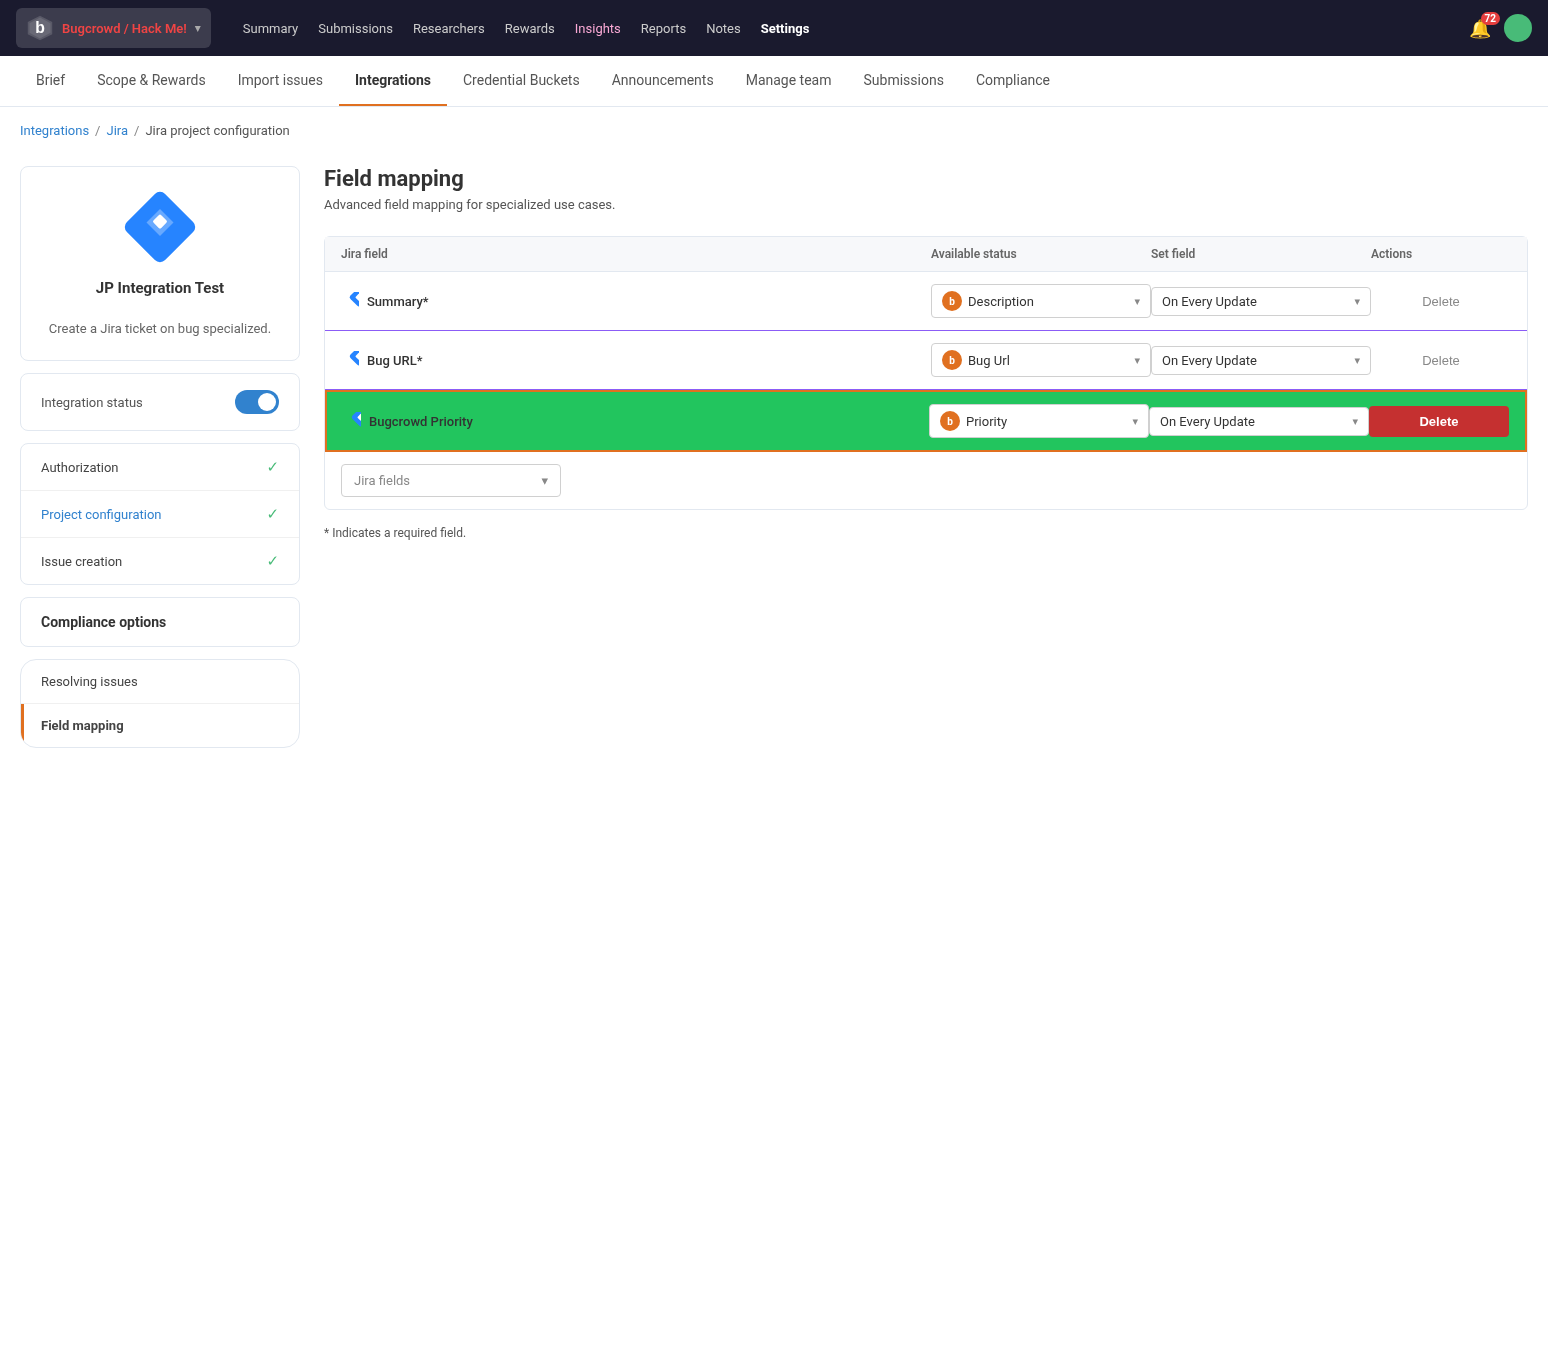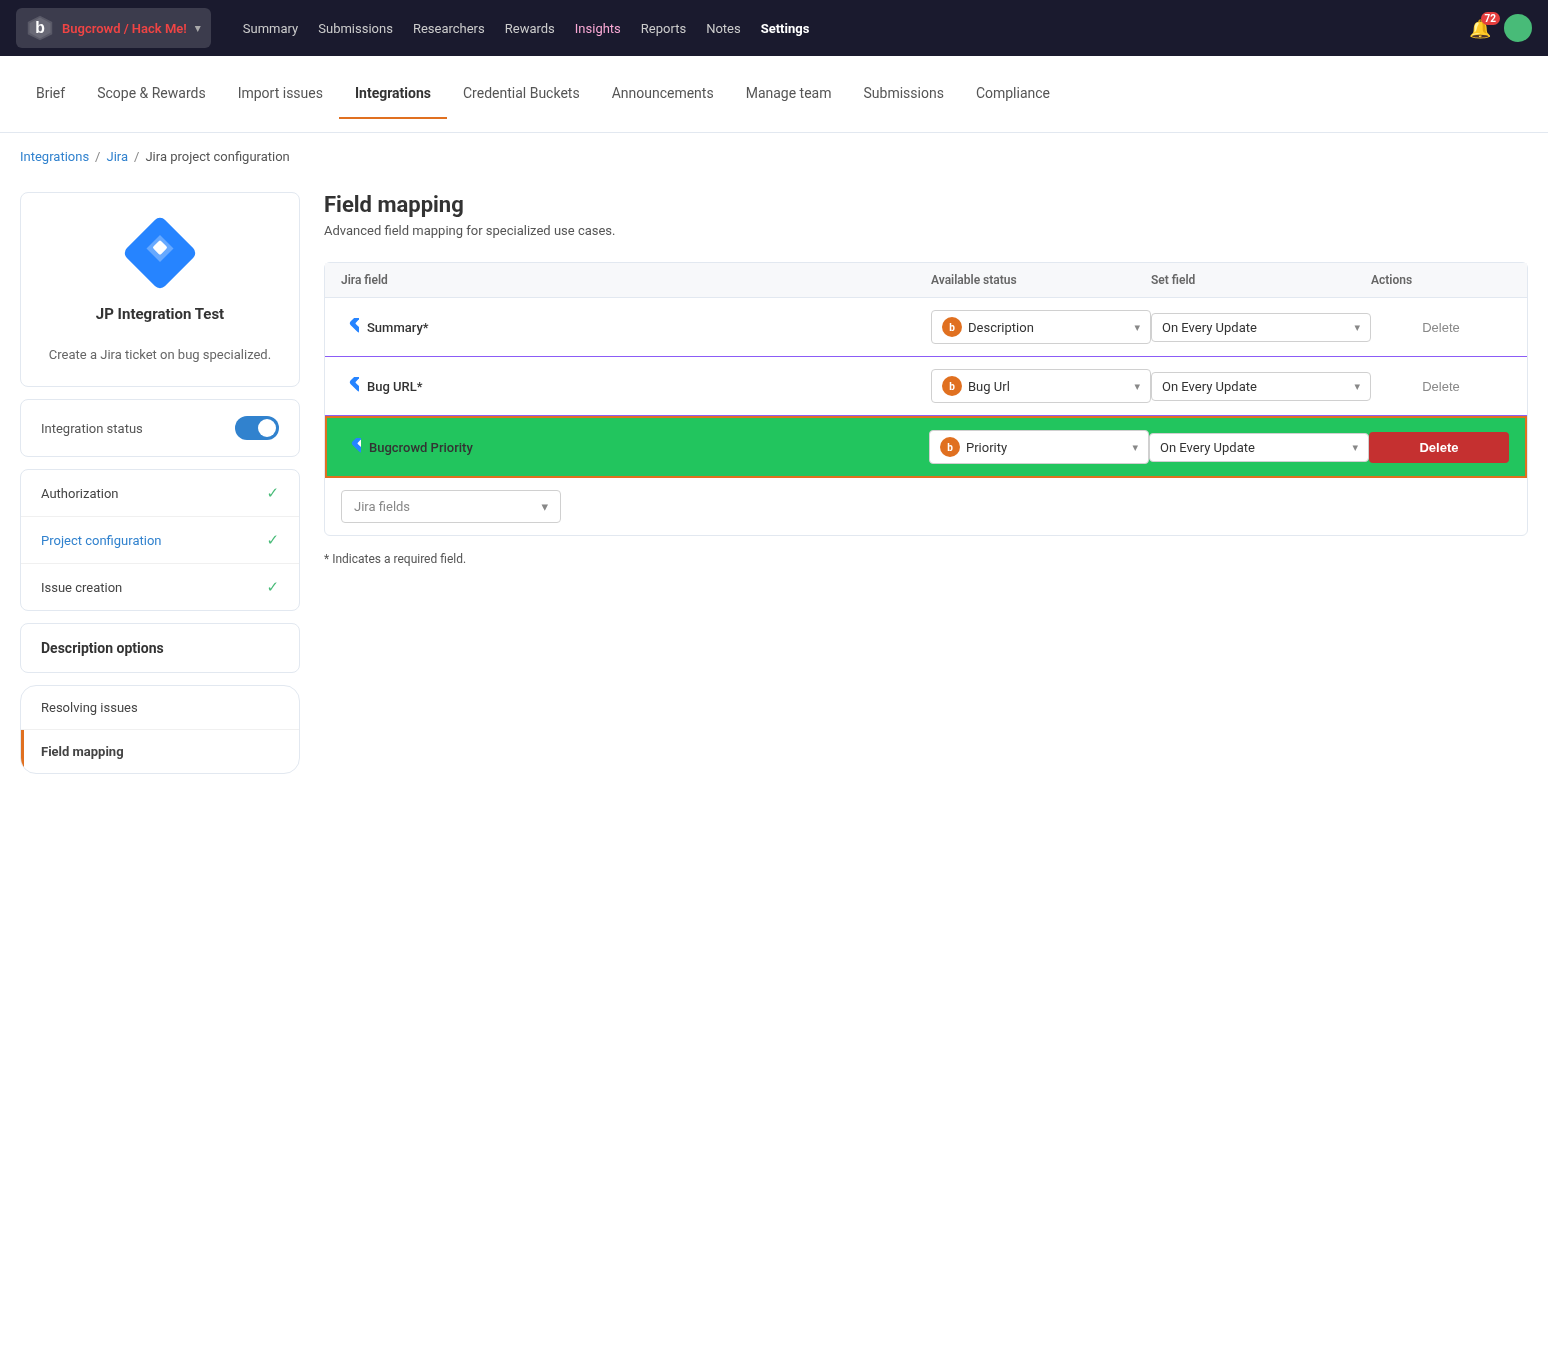--- a/index.html
+++ b/index.html
@@ -65,21 +65,21 @@
       width: 28px;
       height: 28px;
       border-radius: 50%;
       background: #48bb78;
       cursor: pointer;
     }
 
     
     .second-nav {
       border-bottom: 1px solid #e2e8f0;
-      padding: 13px 20px;
+      padding: 0 20px;
       display: flex;
       align-items: center;
       gap: 0;
     }
     .second-nav-item {
       padding: 16px 16px;
       cursor: pointer;
       font-size: 14px;
       color: #555;
       text-decoration: none;
@@ -438,21 +438,21 @@
         <span>Project configuration</span>
         <span class="check">✓</span>
       </div>
       <div class="sidebar-nav-item">
         <span>Issue creation</span>
         <span class="check">✓</span>
       </div>
     </div>
 
     <div class="additional-options-card">
-      <span>Description options</span>
+      <span>Compliance options</span>
     </div>
 
     <div class="bottom-nav-items">
       <div class="bottom-nav-item">
         <span>Resolving issues</span>
       </div>
       <div class="bottom-nav-item active-bottom">
         <span>Field mapping</span>
       </div>
     </div>

